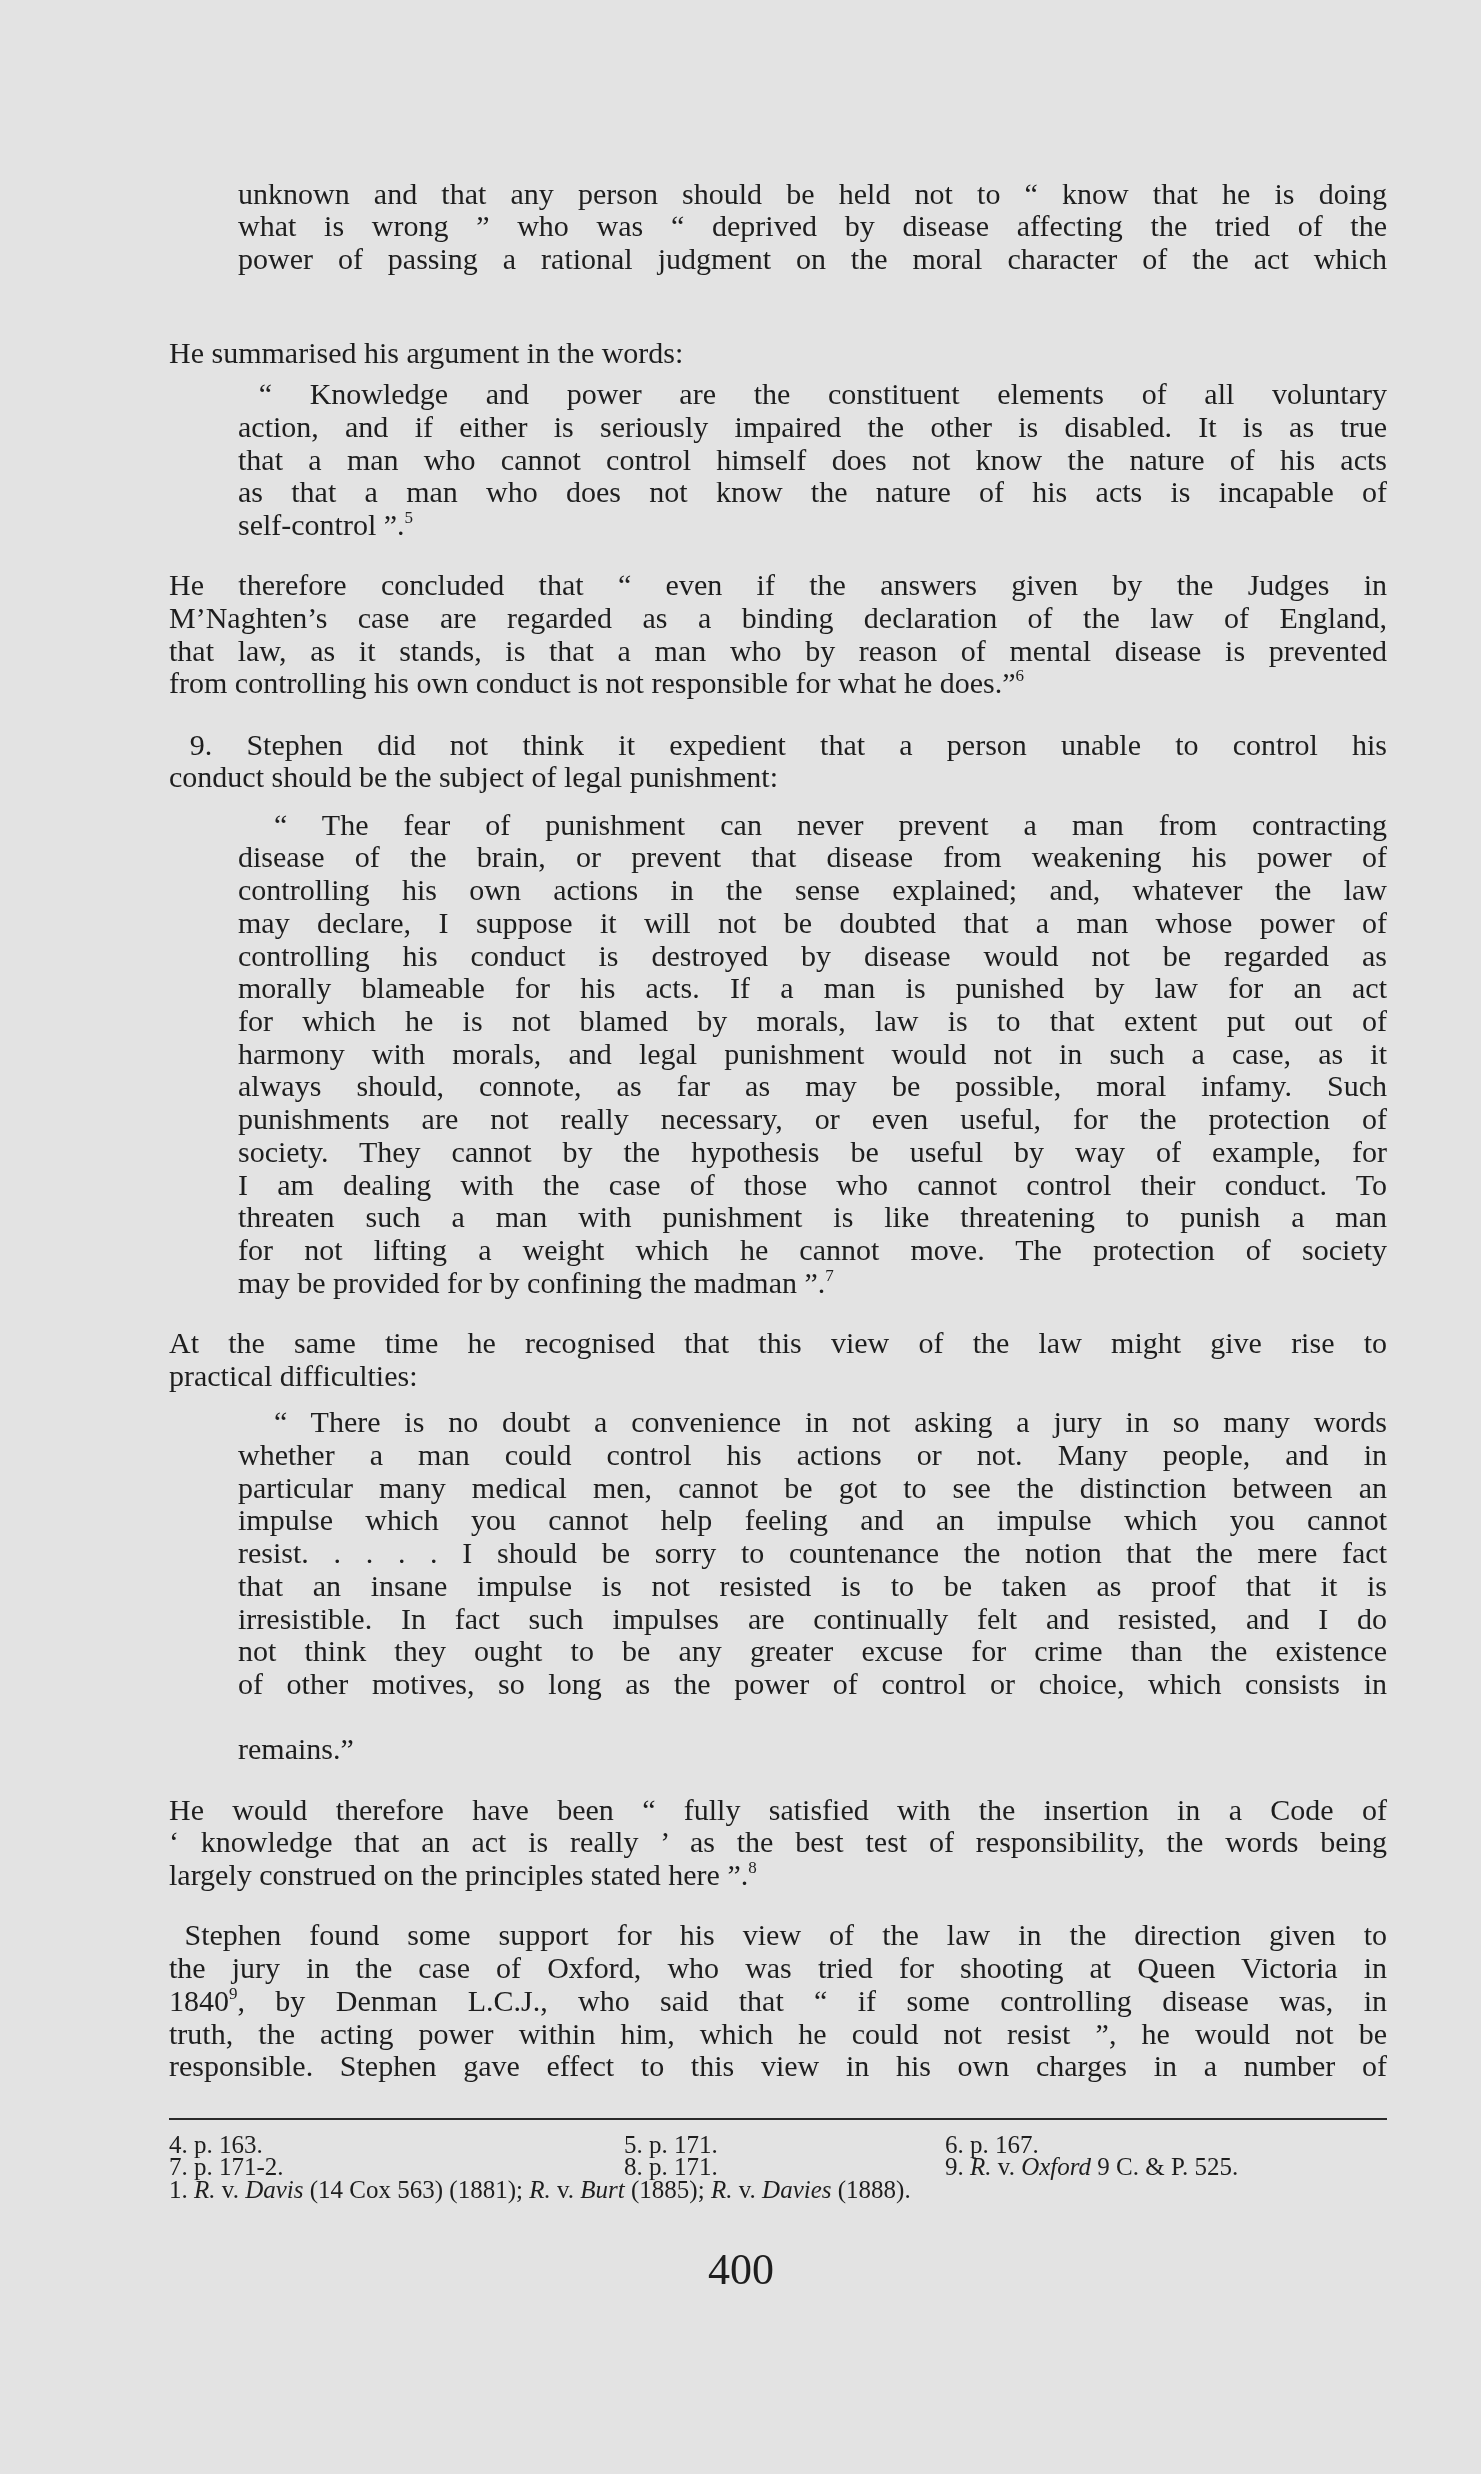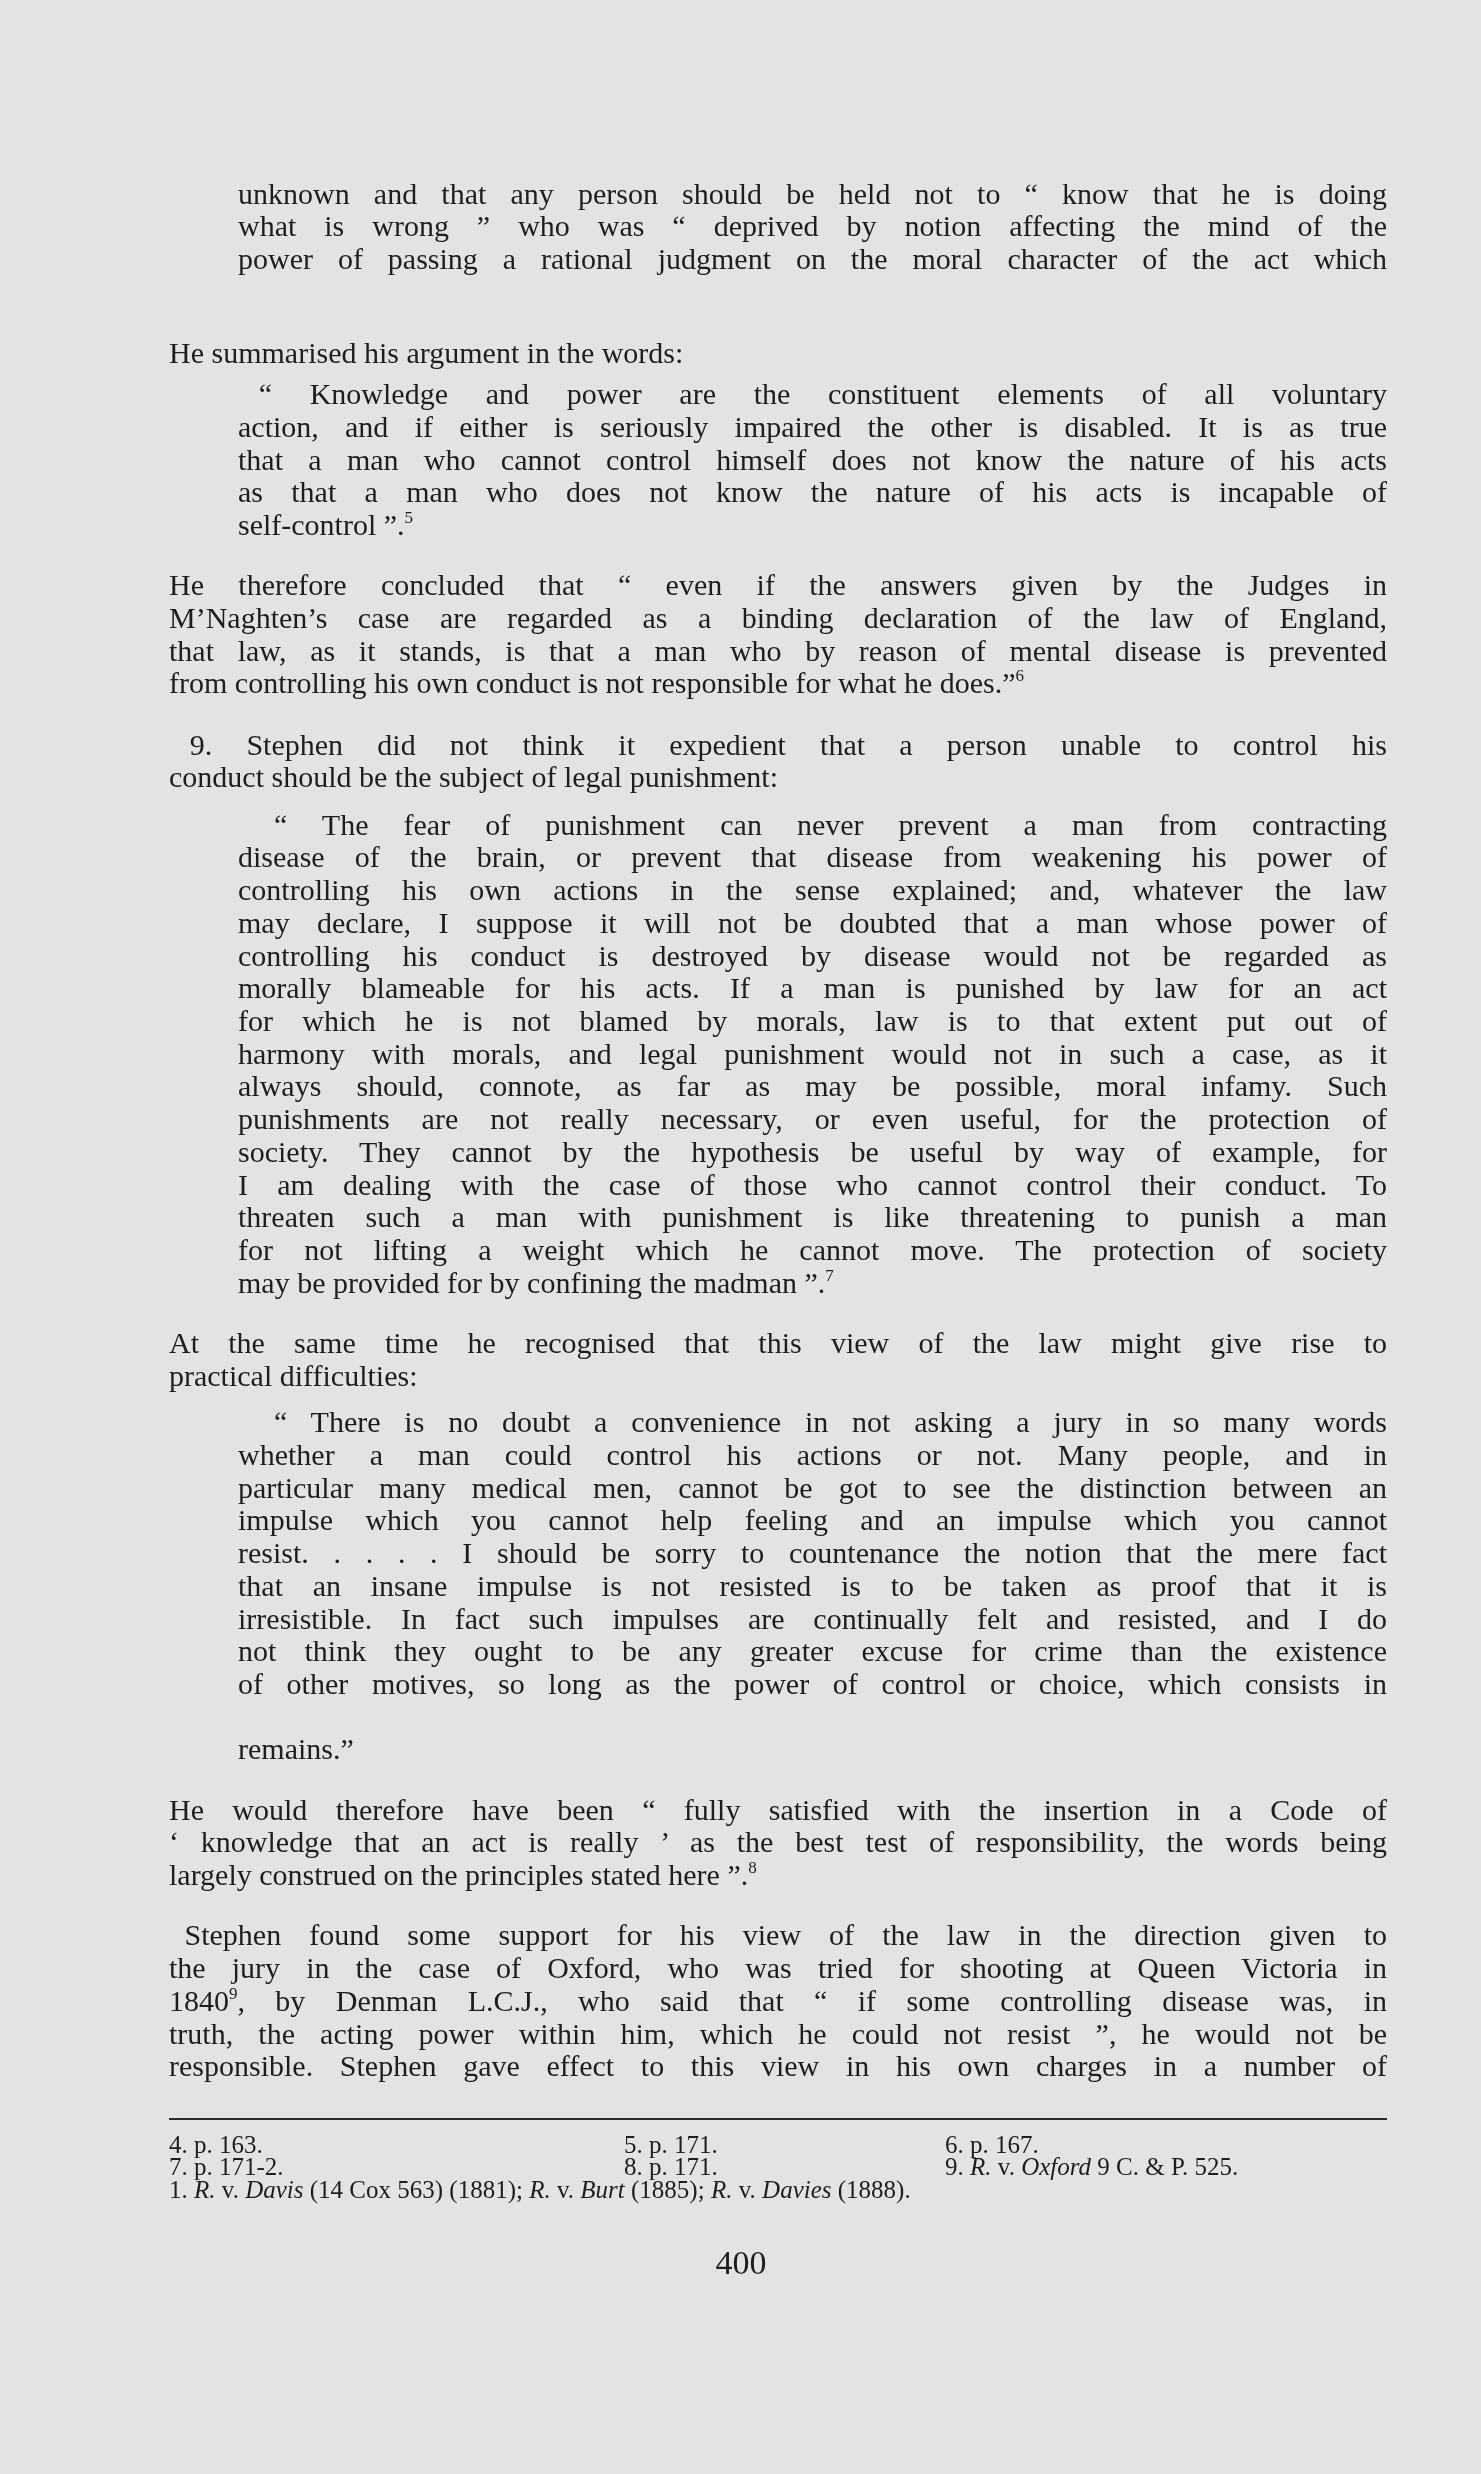--- a/index.html
+++ b/index.html
@@ -29,30 +29,30 @@
   .rule {
     position: absolute; left: 169px; top: 2118px; width: 1218px; height: 1.7px;
     background: #2a2a2a;
   }
   .fn {
     position: absolute; font-size: 25px; line-height: 26px; white-space: nowrap;
   }
   .fn i { font-style: italic; }
   .pagenum {
     position: absolute; left: 0; width: 1482px; top: 2244px;
-    text-align: center; font-size: 34px;
+    text-align: center; font-size: 44px;
   }
 </style>
 </head>
 <body>
 
 <div class="page">
 
   <div class="line quote" style="top:177px">unknown and that any person should be held not to “ know that he is doing</div>
-  <div class="line quote" style="top:209px">what is wrong ” who was “ deprived by notion affecting the mind of the</div>
+  <div class="line quote" style="top:209px">what is wrong ” who was “ deprived by disease affecting the tried of the</div>
   <div class="line quote" style="top:242px">power of passing a rational judgment on the moral character of the act which</div>
 
   <div class="line body last" style="top:336px">He summarised his argument in the words:</div>
 
   <div class="line quote" style="top:377px; text-indent:20.7px">“ Knowledge and power are the constituent elements of all voluntary</div>
   <div class="line quote" style="top:410px">action, and if either is seriously impaired the other is disabled.  It is as true</div>
   <div class="line quote" style="top:443px">that a man who cannot control himself does not know the nature of his acts</div>
   <div class="line quote" style="top:475px">as that a man who does not know the nature of his acts is incapable of</div>
   <div class="line quote last" style="top:508px"><span>self-control ”.</span><sup>5</sup></div>
 

